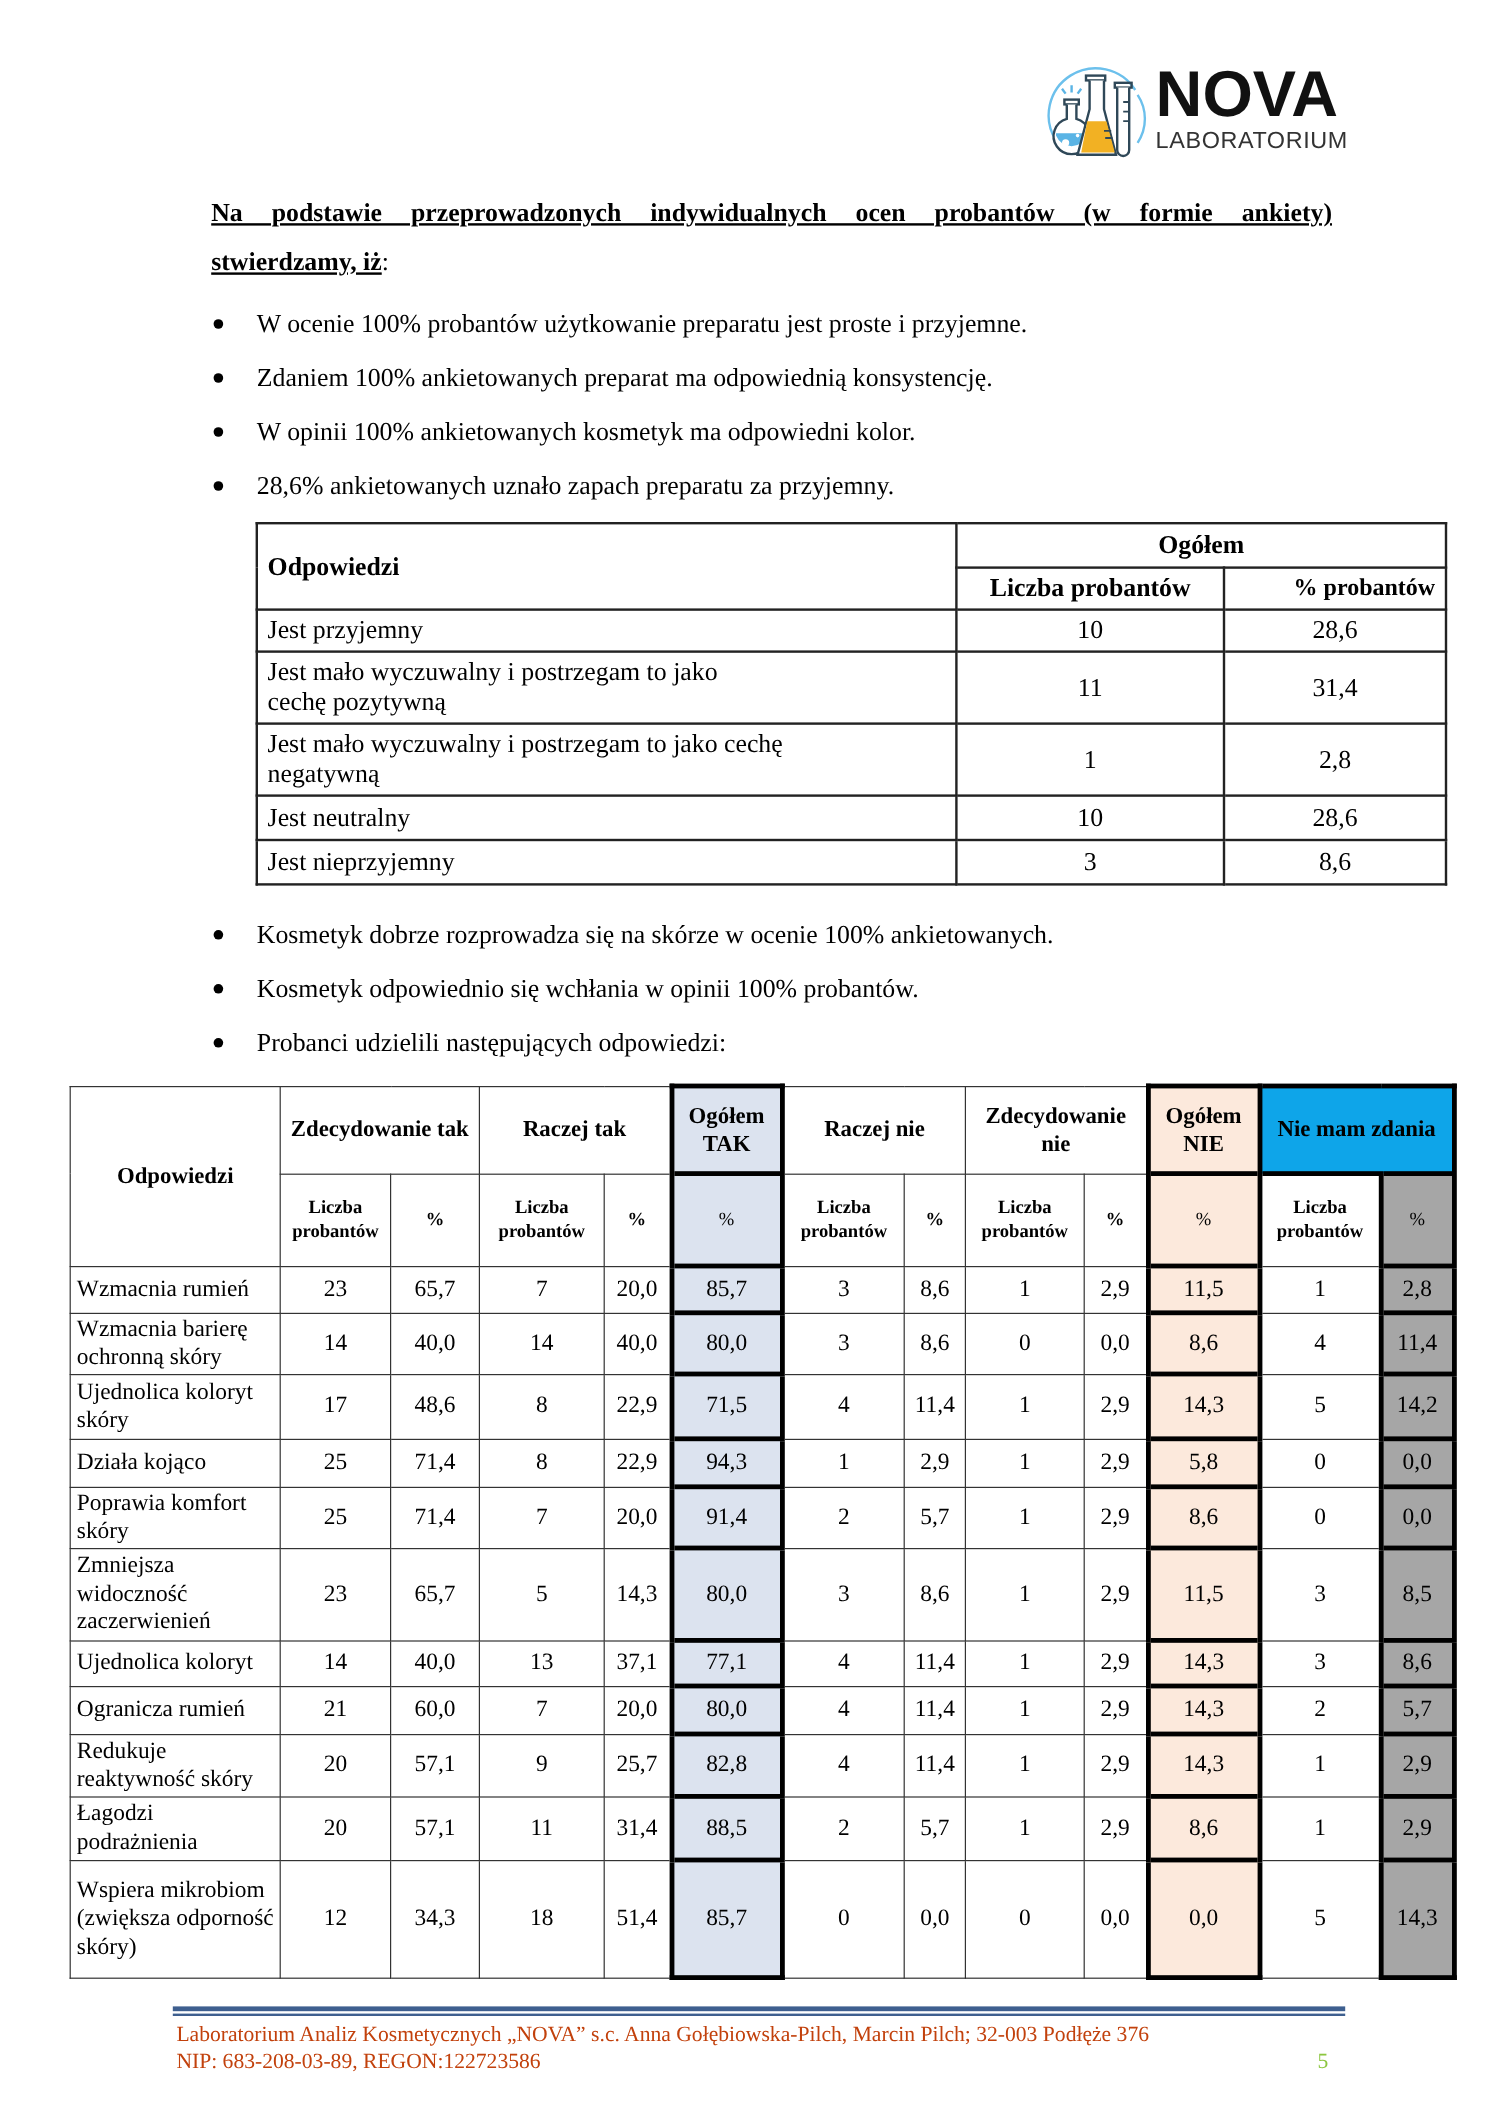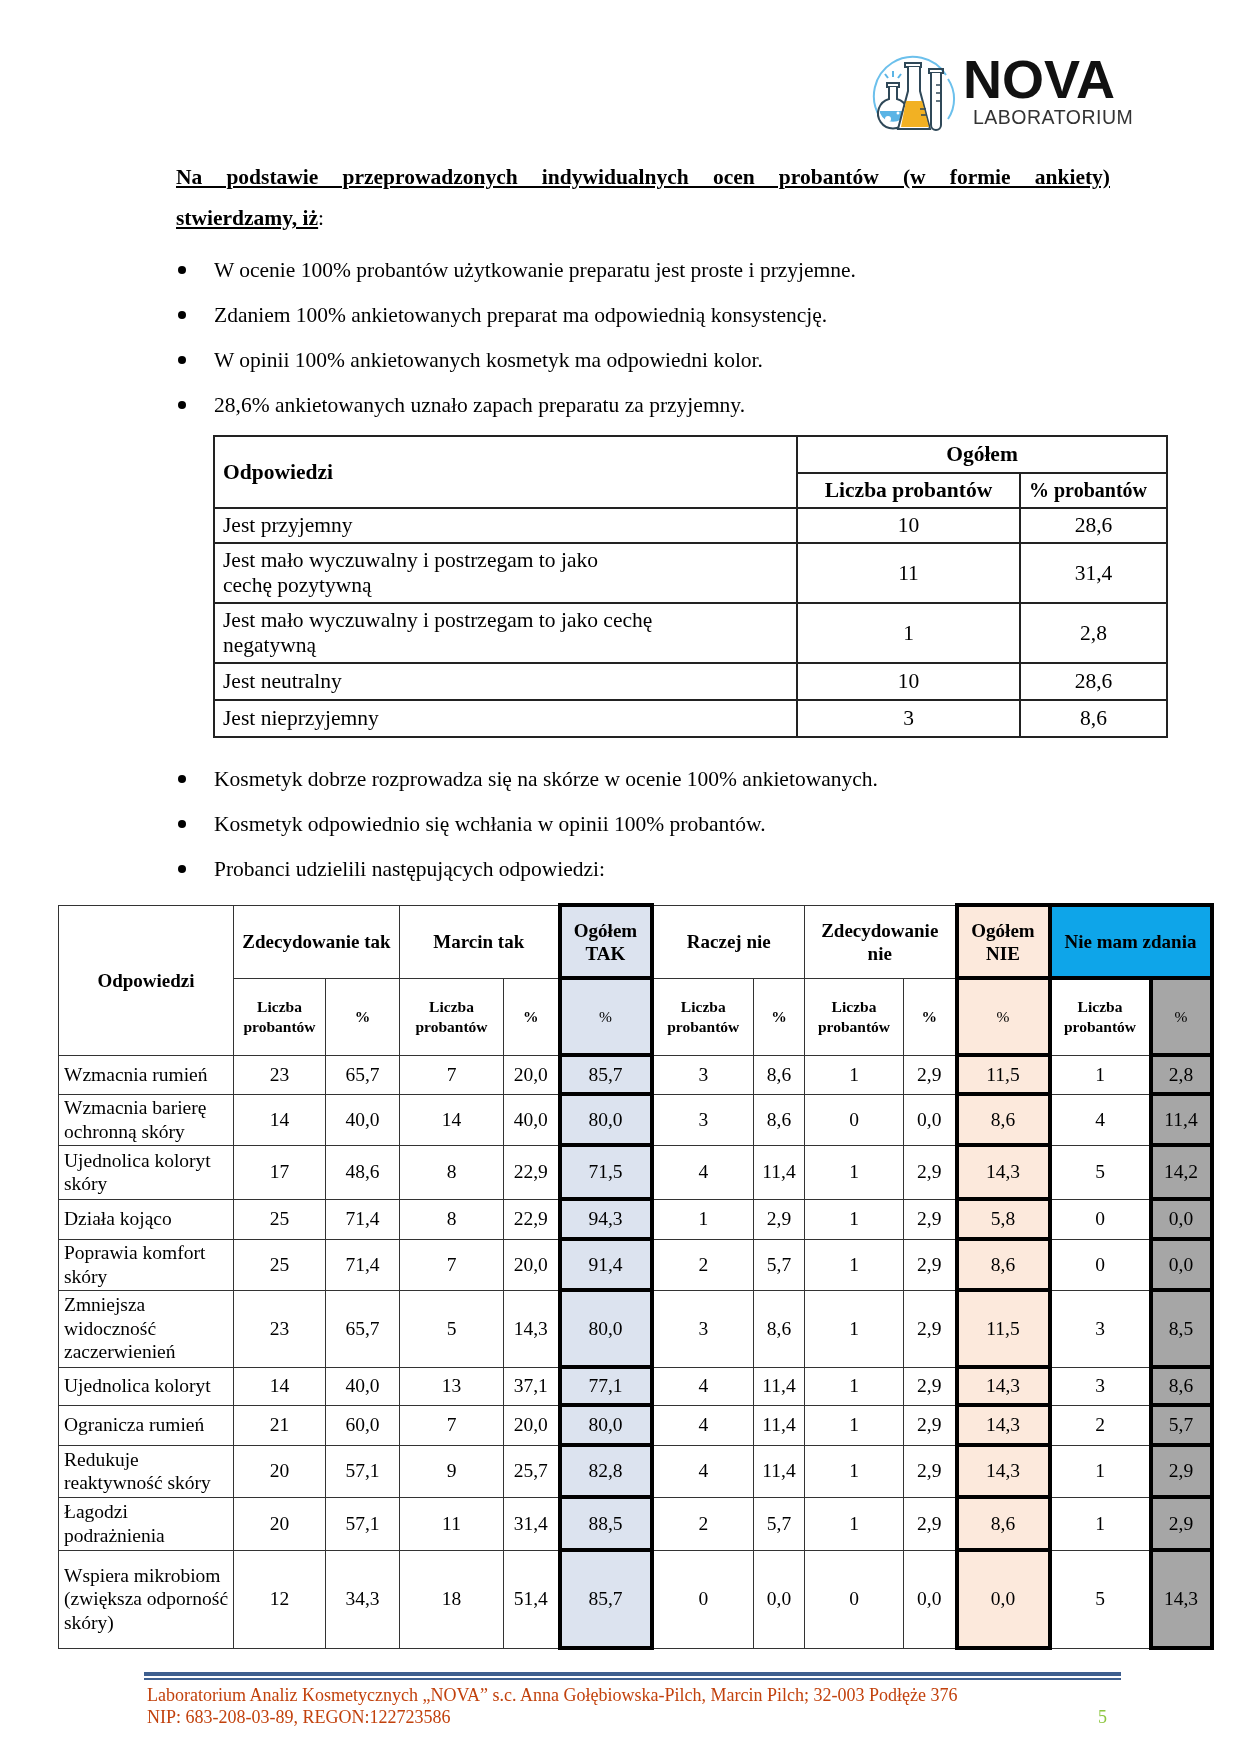--- a/index.html
+++ b/index.html
@@ -3,21 +3,21 @@
 <meta charset="utf-8">
 <style>
   * { box-sizing: border-box; margin: 0; padding: 0; }
   html, body { width: 1241px; height: 1755px; background: #ffffff; }
   body { position: relative; font-family: "Liberation Serif", serif; color: #000; overflow: hidden; }
 
   
   .logo { position: absolute; left: 868px; top: 55px; width: 250px; height: 80px; }
   .logo-text { position: absolute; left: 95px; top: -6px; }
   .logo-nova { font-family: "Liberation Sans", sans-serif; font-weight: bold; font-size: 54px; letter-spacing: 0px; color: #111; line-height: 60px; }
-  .logo-sub { font-family: "Liberation Sans", sans-serif; font-size: 19.5px; color: #333; letter-spacing: 0.5px; line-height: 20px; margin-top: -2px; margin-left: 10px; }
+  .logo-sub { font-family: "Liberation Sans", sans-serif; font-size: 19.5px; color: #333; letter-spacing: 0.5px; line-height: 20px; margin-top: -2px; }
   .logo-icon { position: absolute; left: 0; top: 0; width: 92px; height: 80px; }
 
   
   .heading { position: absolute; left: 176px; top: 156px; width: 934px; font-size: 21.5px; font-weight: bold; line-height: 42px; text-align: justify; text-align-last: justify; }
   .heading .u { text-decoration: underline; margin-top: 20px; }
   .heading2 { position: absolute; left: 176px; top: 197px; font-size: 21.5px; font-weight: bold; line-height: 42px; }
   .heading2 .u { text-decoration: underline; }
   .heading2 .colon { font-weight: normal; }
 
   .bullets { position: absolute; left: 176px; list-style: none; }
@@ -25,21 +25,21 @@
   .bullets li .dot { position: absolute; left: 2px; top: 18px; width: 8px; height: 8px; border-radius: 50%; background: #000; }
   .b1 { top: 248px; }
   .b2 { top: 757px; }
 
   
   .t1 { position: absolute; left: 213px; top: 435px; border-collapse: collapse; font-size: 21.5px; }
   .t1 td, .t1 th { border: 2px solid #222; padding: 0 8px; }
   .t1 th { font-weight: bold; }
   .t1 .c1 { width: 583px; text-align: left; }
   .t1 .c2 { width: 223px; text-align: center; }
-  .t1 .c3 { width: 147px; text-align: left; }
+  .t1 .c3 { width: 185px; text-align: right; }
   .t1 td.lbl { text-align: left; line-height: 25px; }
   .t1 td.num { text-align: center; }
 
   
   .t2 { position: absolute; left: 58px; top: 903px; border-collapse: collapse; table-layout: fixed; font-size: 19px; }
   .t2 td, .t2 th { border: 1.5px solid #333; text-align: center; vertical-align: middle; padding: 0 2px; }
   .t2 th { font-weight: bold; }
   .t2 .hd1 { font-size: 19px; line-height: 23px; height: 73px; }
   .t2 .hd2 { font-size: 15.5px; line-height: 20px; height: 77px; }
   .t2 .hd-odp { font-size: 19px; }
@@ -162,21 +162,21 @@
       <col style="width:99px">
       <col style="width:53px">
     <col style="width:93px">
       <col style="width:101px">
       <col style="width:61px">
   </colgroup>
   <tbody>
       <tr class="hd1">
     <th rowspan="2" class="hd-odp">Odpowiedzi</th>
     <th colspan="2">Zdecydowanie tak</th>
-    <th colspan="2">Marcin tak</th>
+    <th colspan="2">Raczej tak</th>
     <th class="tak">Ogółem TAK</th>
     <th colspan="2">Raczej nie</th>
     <th colspan="2">Zdecydowanie nie</th>
     <th class="nie">Ogółem NIE</th>
     <th colspan="2" class="nmz-h">Nie mam zdania</th>
   </tr>
   <tr class="hd2">
     <th>Liczba probantów</th>
     <th>%</th>
     <th>Liczba probantów</th>

